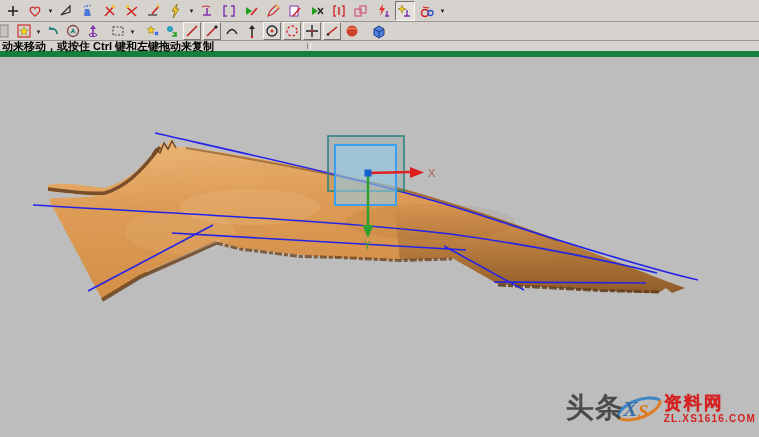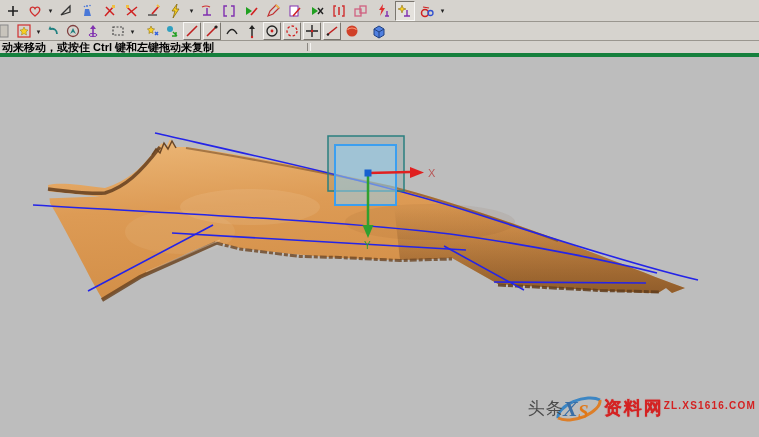--- a/index.html
+++ b/index.html
@@ -37,46 +37,46 @@
   .tb-btn.boxed{border-color:#f7f6f4 #7a766f #7a766f #f7f6f4;background:#dad7d2;}
   .tb-btn.pressed{border-color:#7a766f #f7f6f4 #f7f6f4 #7a766f;background:#e4e1dc;}
   .tb-btn.clipped{margin-left:-7px;}
   .tb-btn svg{display:block;}
   .dd{
     font-size:7px;line-height:7px;color:#222;width:9px;flex:0 0 auto;
     text-align:center;cursor:pointer;user-select:none;
   }
   .statusbar{
     height:16px;background:var(--toolbar-bg);
-    border-bottom:4px solid #15803d;
+    border-bottom:6px solid #15803d;
     display:flex;align-items:center;position:relative;
     box-sizing:border-box;
   }
   .status-msg{
     font-size:11px;font-weight:bold;color:#000;padding-left:2px;
     white-space:nowrap;letter-spacing:0px;
   }
   .status-divider{
     position:absolute;left:307px;top:2px;bottom:2px;width:2px;
     border-left:1px solid #8a8680;border-right:1px solid #f4f3f1;
   }
   .viewport{
     position:relative;width:759px;height:380px;background:var(--viewport-bg);
   }
   .viewport svg.scene{position:absolute;left:0;top:0;}
   .watermark{
     position:absolute;right:3px;bottom:8px;
     display:flex;align-items:center;pointer-events:none;
   }
   .wm-prefix{
-    font-size:17px;font-weight:normal;color:var(--wm-gray);
+    font-size:28px;font-weight:bold;color:var(--wm-gray);
     letter-spacing:1px;white-space:nowrap;margin-right:-14px;opacity:.9;
   }
   .wm-logo{flex:0 0 auto;margin-right:-4px;}
-  .wm-right{display:flex;flex-direction:row;align-items:flex-start;}
+  .wm-right{display:flex;flex-direction:column;align-items:flex-start;}
   .wm-name{
     font-size:18px;font-weight:bold;color:var(--wm-red);
     letter-spacing:2px;line-height:18px;text-shadow:0 0 1px var(--wm-red);
   }
   .wm-url{
     font-size:10px;font-weight:bold;color:var(--wm-red);
     letter-spacing:1.2px;line-height:9px;margin-top:2px;
   }
 </style>
 </head>

